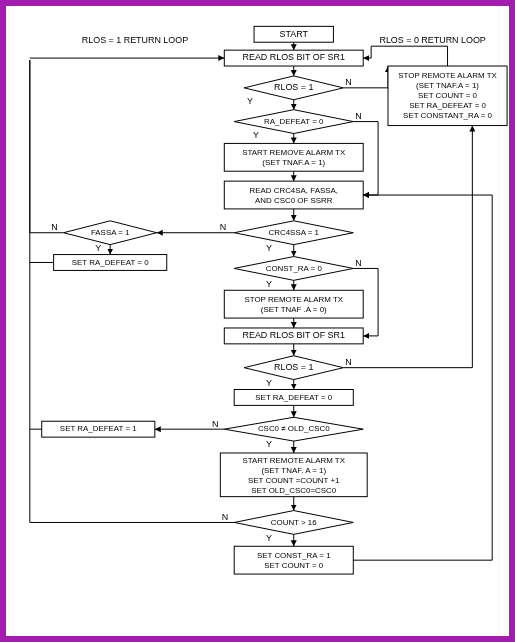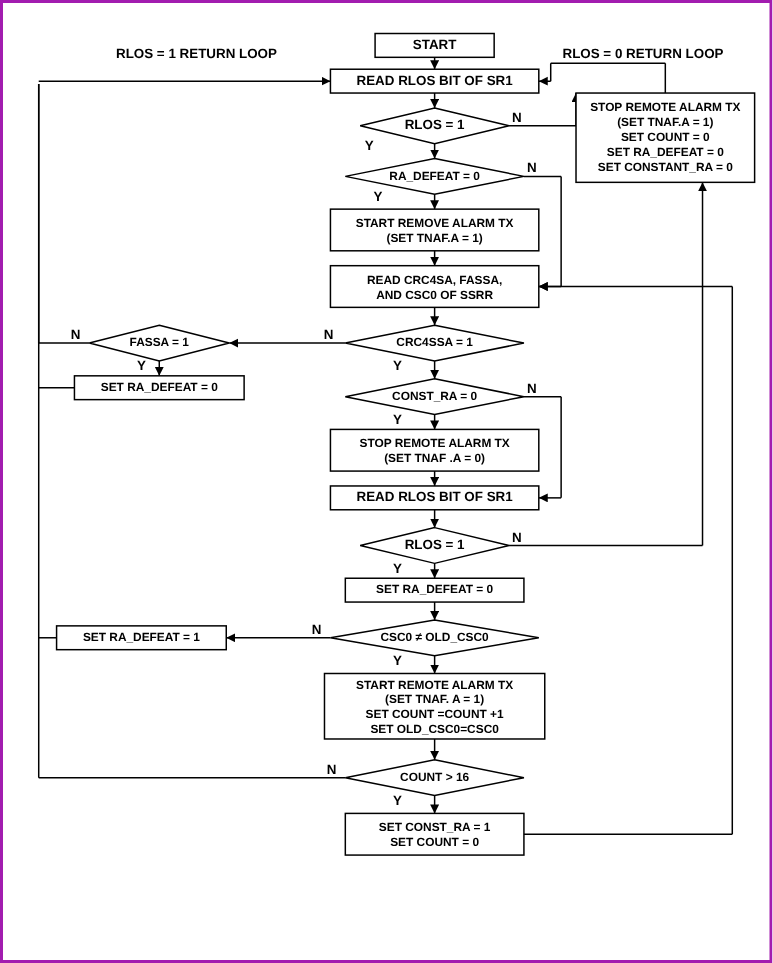--- a/index.html
+++ b/index.html
@@ -4,25 +4,24 @@
 <style>
   body {
     margin: 0;
     padding: 0;
     font-family: Arial, Helvetica, sans-serif;
     background: #fff;
   }
   .frame {
     width: 515px;
     height: 642px;
-    border: 2px solid #a21caf;
+    border: 6px solid #a21caf;
     box-sizing: border-box;
     position: relative;
     overflow: hidden;
-    font-weight: bold;
   }
   svg { display:block; }
   .box { fill:#fff; stroke:#000; stroke-width:1; }
   .diamond { fill:#fff; stroke:#000; stroke-width:1; }
   .txt { font-size:9px; text-anchor:middle; dominant-baseline:middle; fill:#000; }
   .txtL { font-size:9px; text-anchor:start; dominant-baseline:middle; fill:#000; }
   .txtR { font-size:9px; text-anchor:end; dominant-baseline:middle; fill:#000; }
   .small { font-size:8px; }
   .line { stroke:#000; stroke-width:1; fill:none; }
   .arrow { fill:#000; }

